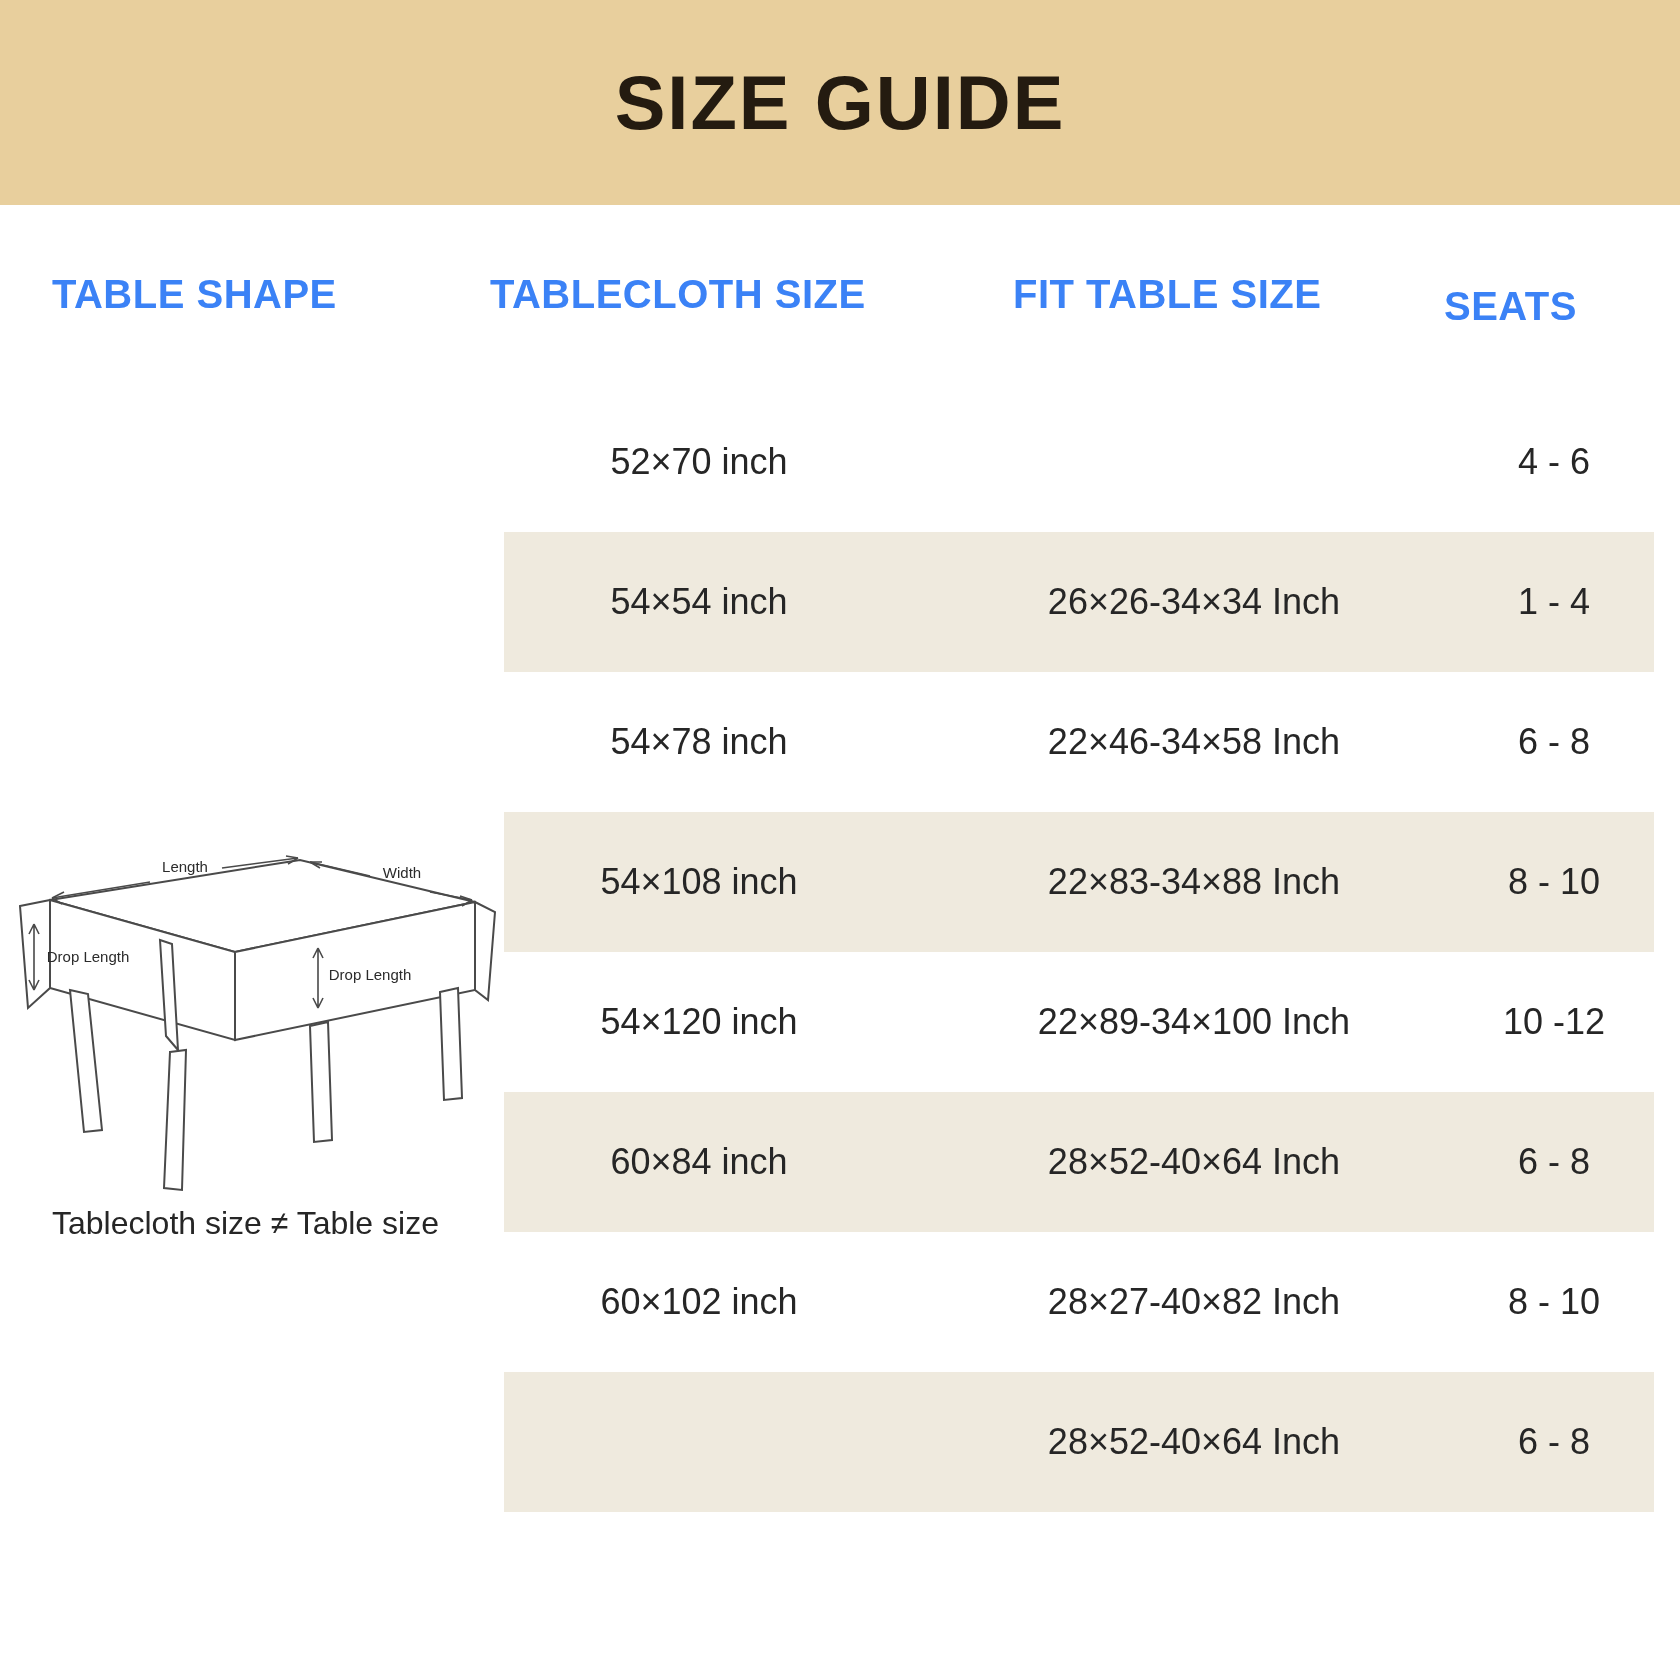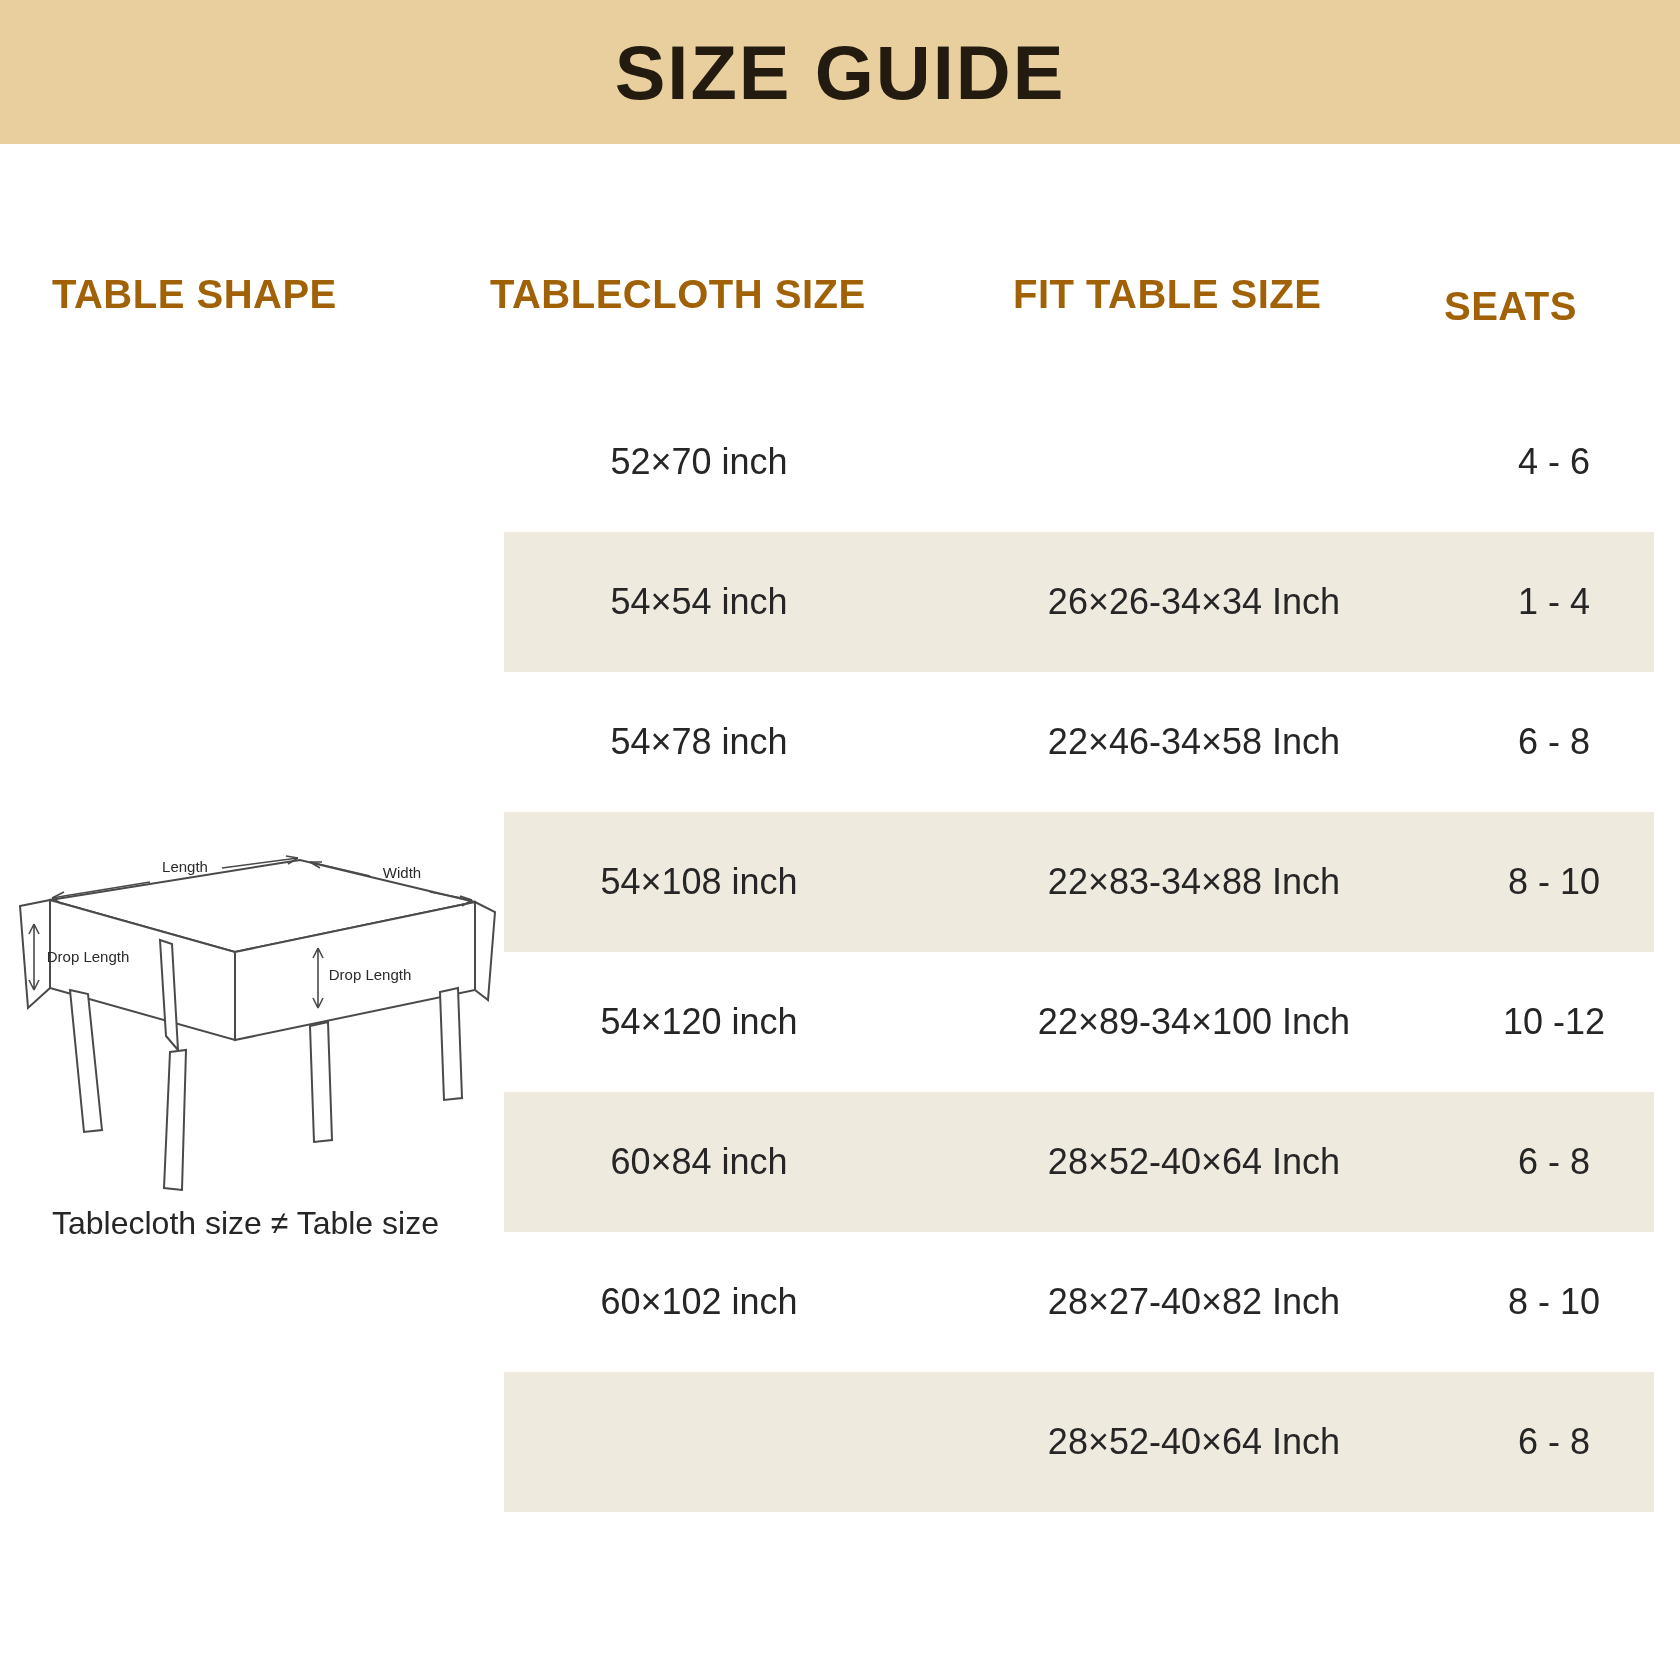--- a/index.html
+++ b/index.html
@@ -18,21 +18,21 @@
     width: 1680px;
     height: 1680px;
     background: #ffffff;
   }
   
   .banner {
     position: absolute;
     left: 0;
     top: 0;
     width: 1680px;
-    height: 144px;
+    height: 205px;
     background: #e8cf9d;
     display: flex;
     align-items: center;
     justify-content: center;
   }
   .banner-title {
     font-size: 76px;
     font-weight: bold;
     letter-spacing: 2px;
     color: #241b10;
@@ -41,21 +41,21 @@
 
   
   .col-headers {
     position: absolute;
     left: 0;
     top: 262;
     width: 1680px;
   }
   .hdr {
     position: absolute;
-    color: #a16207;
+    color: #3b82f6;
     font-weight: bold;
     font-size: 40px;
     letter-spacing: 0.5px;
     white-space: nowrap;
   }
   #hdr-shape { left: 52px; top: 272px; }
   #hdr-cloth { left: 490px; top: 272px; }
   #hdr-fit   { left: 1013px; top: 272px; }
   #hdr-seats { left: 1444px; top: 284px; }
 

